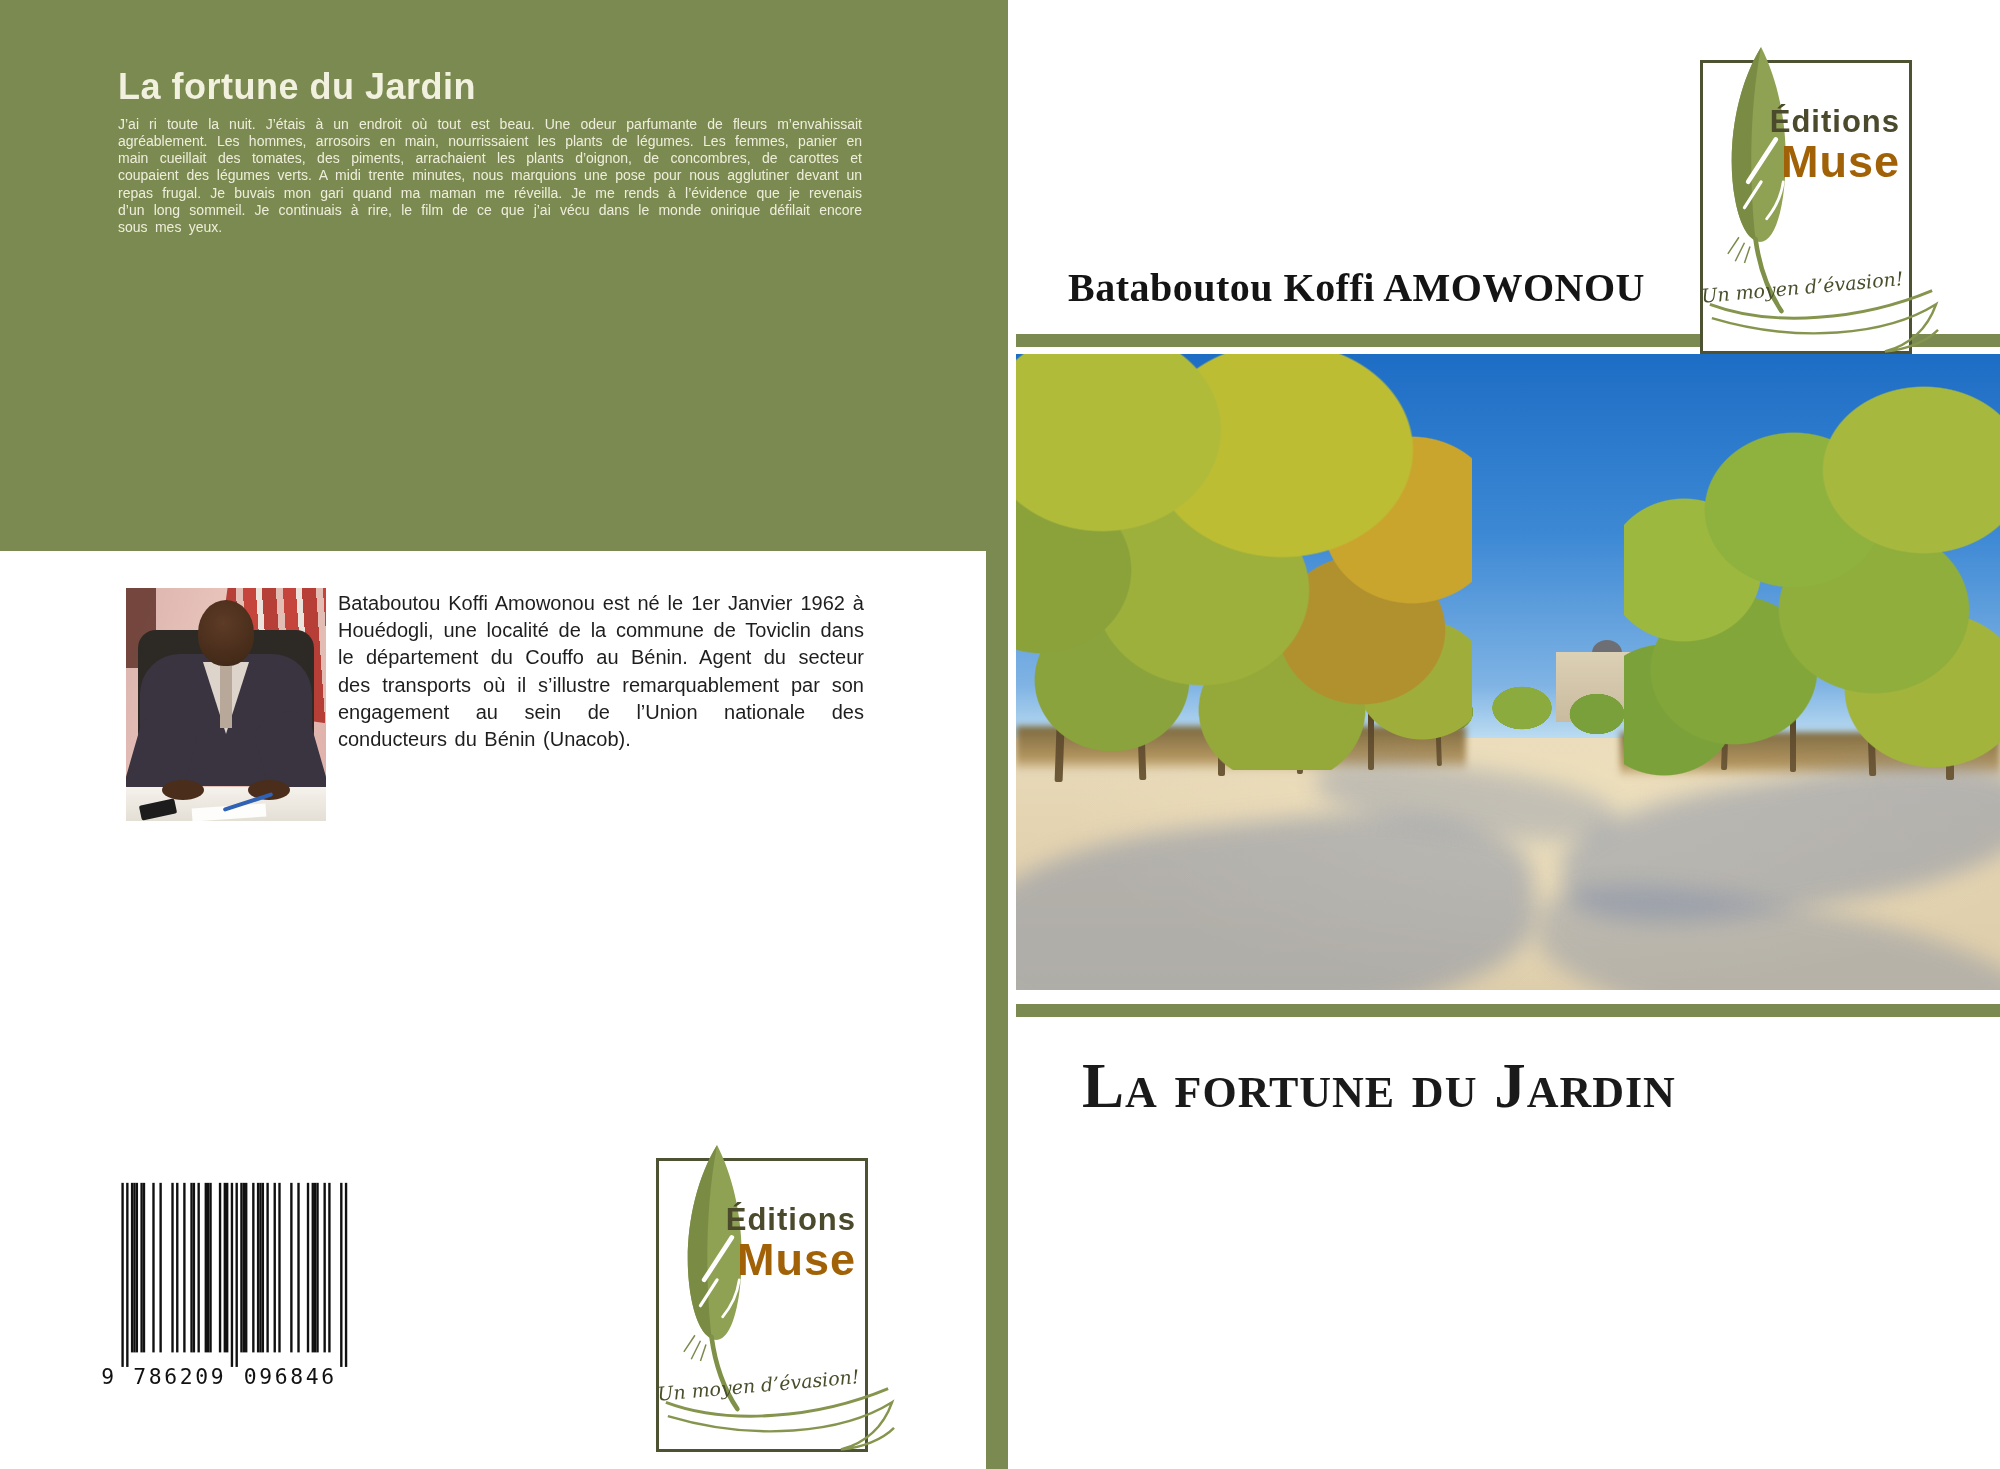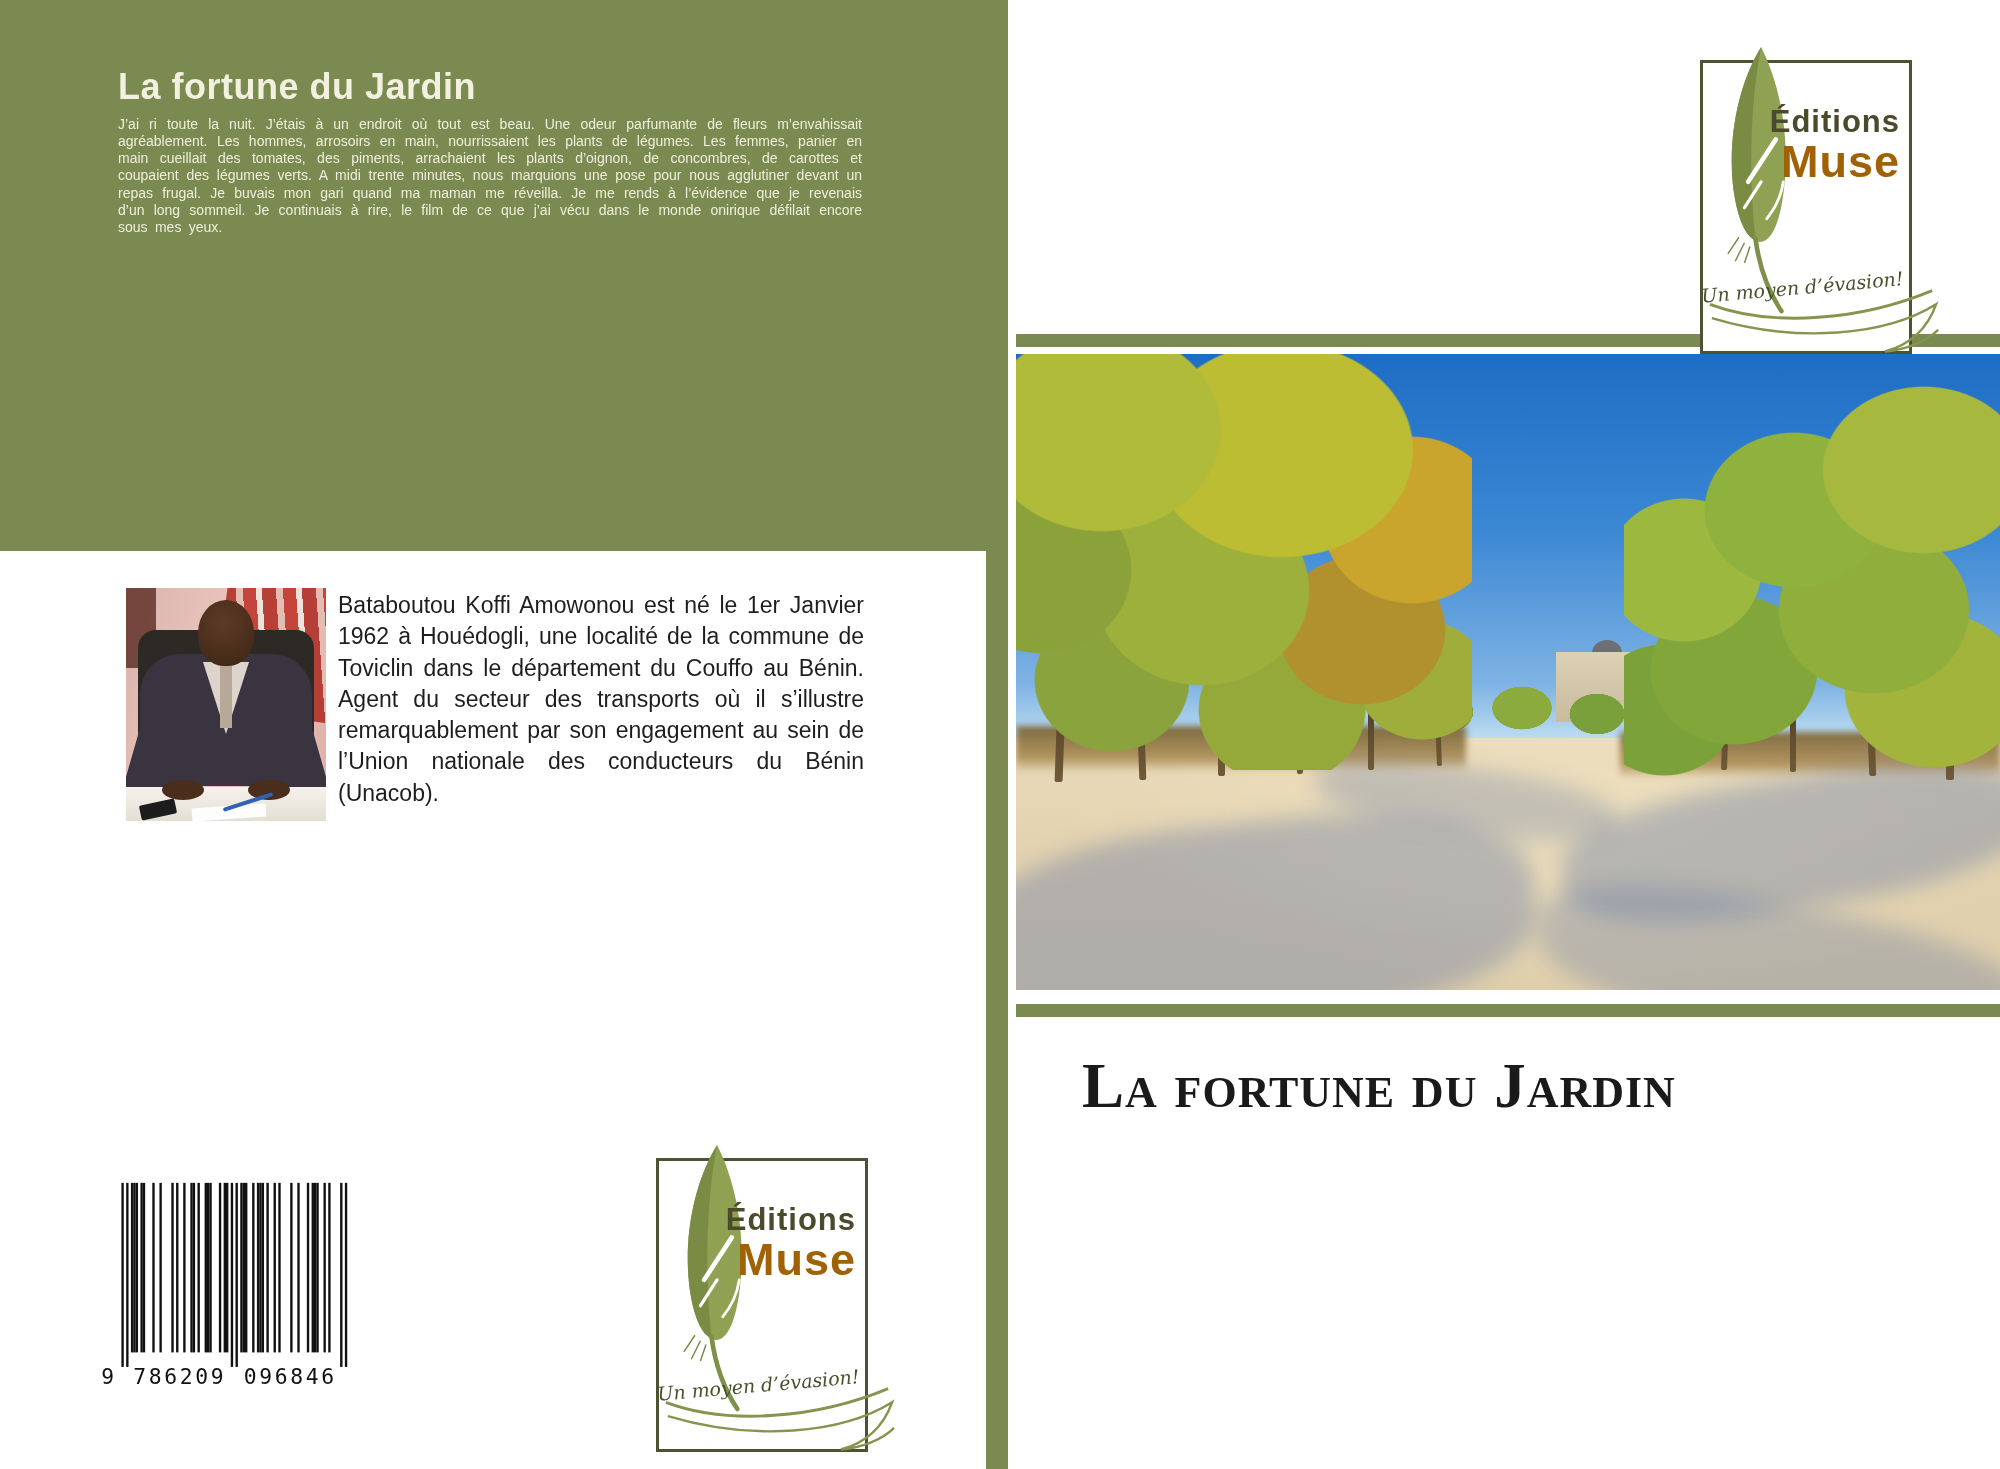--- a/index.html
+++ b/index.html
@@ -4,21 +4,21 @@
 <style>
   * { margin:0; padding:0; box-sizing:border-box; }
   body { background:#ffffff; font-family:"Liberation Sans", sans-serif; }
   #cover { position:relative; width:2000px; height:1469px; background:#ffffff; overflow:hidden; }
 
   
   .back-green { position:absolute; left:0; top:0; width:1008px; height:551px; background:#7A8A50; }
   .back-title { position:absolute; left:118px; top:66px; font-size:36px; font-weight:bold; color:#F2F1E0; letter-spacing:.5px; }
   .back-blurb { position:absolute; left:118px; top:116px; width:744px; font-size:14px; line-height:1.225; color:#EFEEDC; text-align:justify; word-spacing:3.5px; }
 
-  .bio-text { position:absolute; left:338px; top:590px; width:526px; font-size:23px; line-height:1.36; color:#1e1e1e; text-align:justify; word-spacing:2px; }
+  .bio-text { position:absolute; left:338px; top:590px; width:526px; font-size:20px; line-height:1.36; color:#1e1e1e; text-align:justify; word-spacing:2px; }
 
   
   .portrait { position:absolute; left:126px; top:588px; width:200px; height:233px; overflow:hidden; background:linear-gradient(105deg,#d9b3ad,#e9c4bb 40%,#dfb0a9); }
   .p-dark-corner { position:absolute; left:0; top:0; width:30px; height:80px; background:#5a2a22; opacity:.8; }
   .p-drape { position:absolute; right:-14px; top:-12px; width:120px; height:140px; transform:rotate(8deg); border-radius:0 0 0 44px;
              background:repeating-linear-gradient(78deg,#c23a32 0 13px,#ece6df 13px 19px,#b2342d 19px 33px,#e3bdb4 33px 40px); opacity:.92; }
   .p-chair { position:absolute; left:12px; top:42px; width:176px; height:120px; background:#2d2a26; border-radius:18px; }
   .p-head { position:absolute; left:50%; top:12px; transform:translateX(-50%); width:56px; height:66px; border-radius:50% 50% 46% 46%; background:radial-gradient(circle at 45% 35%, #5d3b26, #3c2514); }
   .p-body { position:absolute; left:50%; top:66px; transform:translateX(-50%); width:172px; height:132px; background:#3a3440; border-radius:40px 40px 10px 10px; }
   .p-shirt { position:absolute; left:50%; top:74px; transform:translateX(-50%); width:46px; height:72px; background:#ddd5cc; clip-path:polygon(0 0,100% 0,50% 100%); }
@@ -201,20 +201,21 @@
     </div>
     <div class="logo-tagline">Un moyen d’évasion!</div>
     <svg class="logo-swoosh" viewBox="0 0 240 72">
       <path d="M6 18 C 70 42 160 34 232 4" stroke="#85954e" stroke-width="3" fill="none"></path>
       <path d="M8 32 C 95 58 185 50 236 18 C 226 46 206 60 184 66 C 206 64 226 56 238 44" stroke="#85954e" stroke-width="2.5" fill="none"></path>
     </svg>
   </div>
 
   <div class="spine"></div>
 
+  <div class="front-author">Bataboutou Koffi AMOWONOU</div>
   <div class="bar bar-top"></div>
 
   <div class="park">
     <div class="sky"></div>
     <div class="dome"></div>
     <div class="far-building"></div>
     <div class="far-trees"></div>
     <div class="ground"></div>
     <div class="grove-floor gf-left"></div>
     <div class="grove-floor gf-right"></div>

